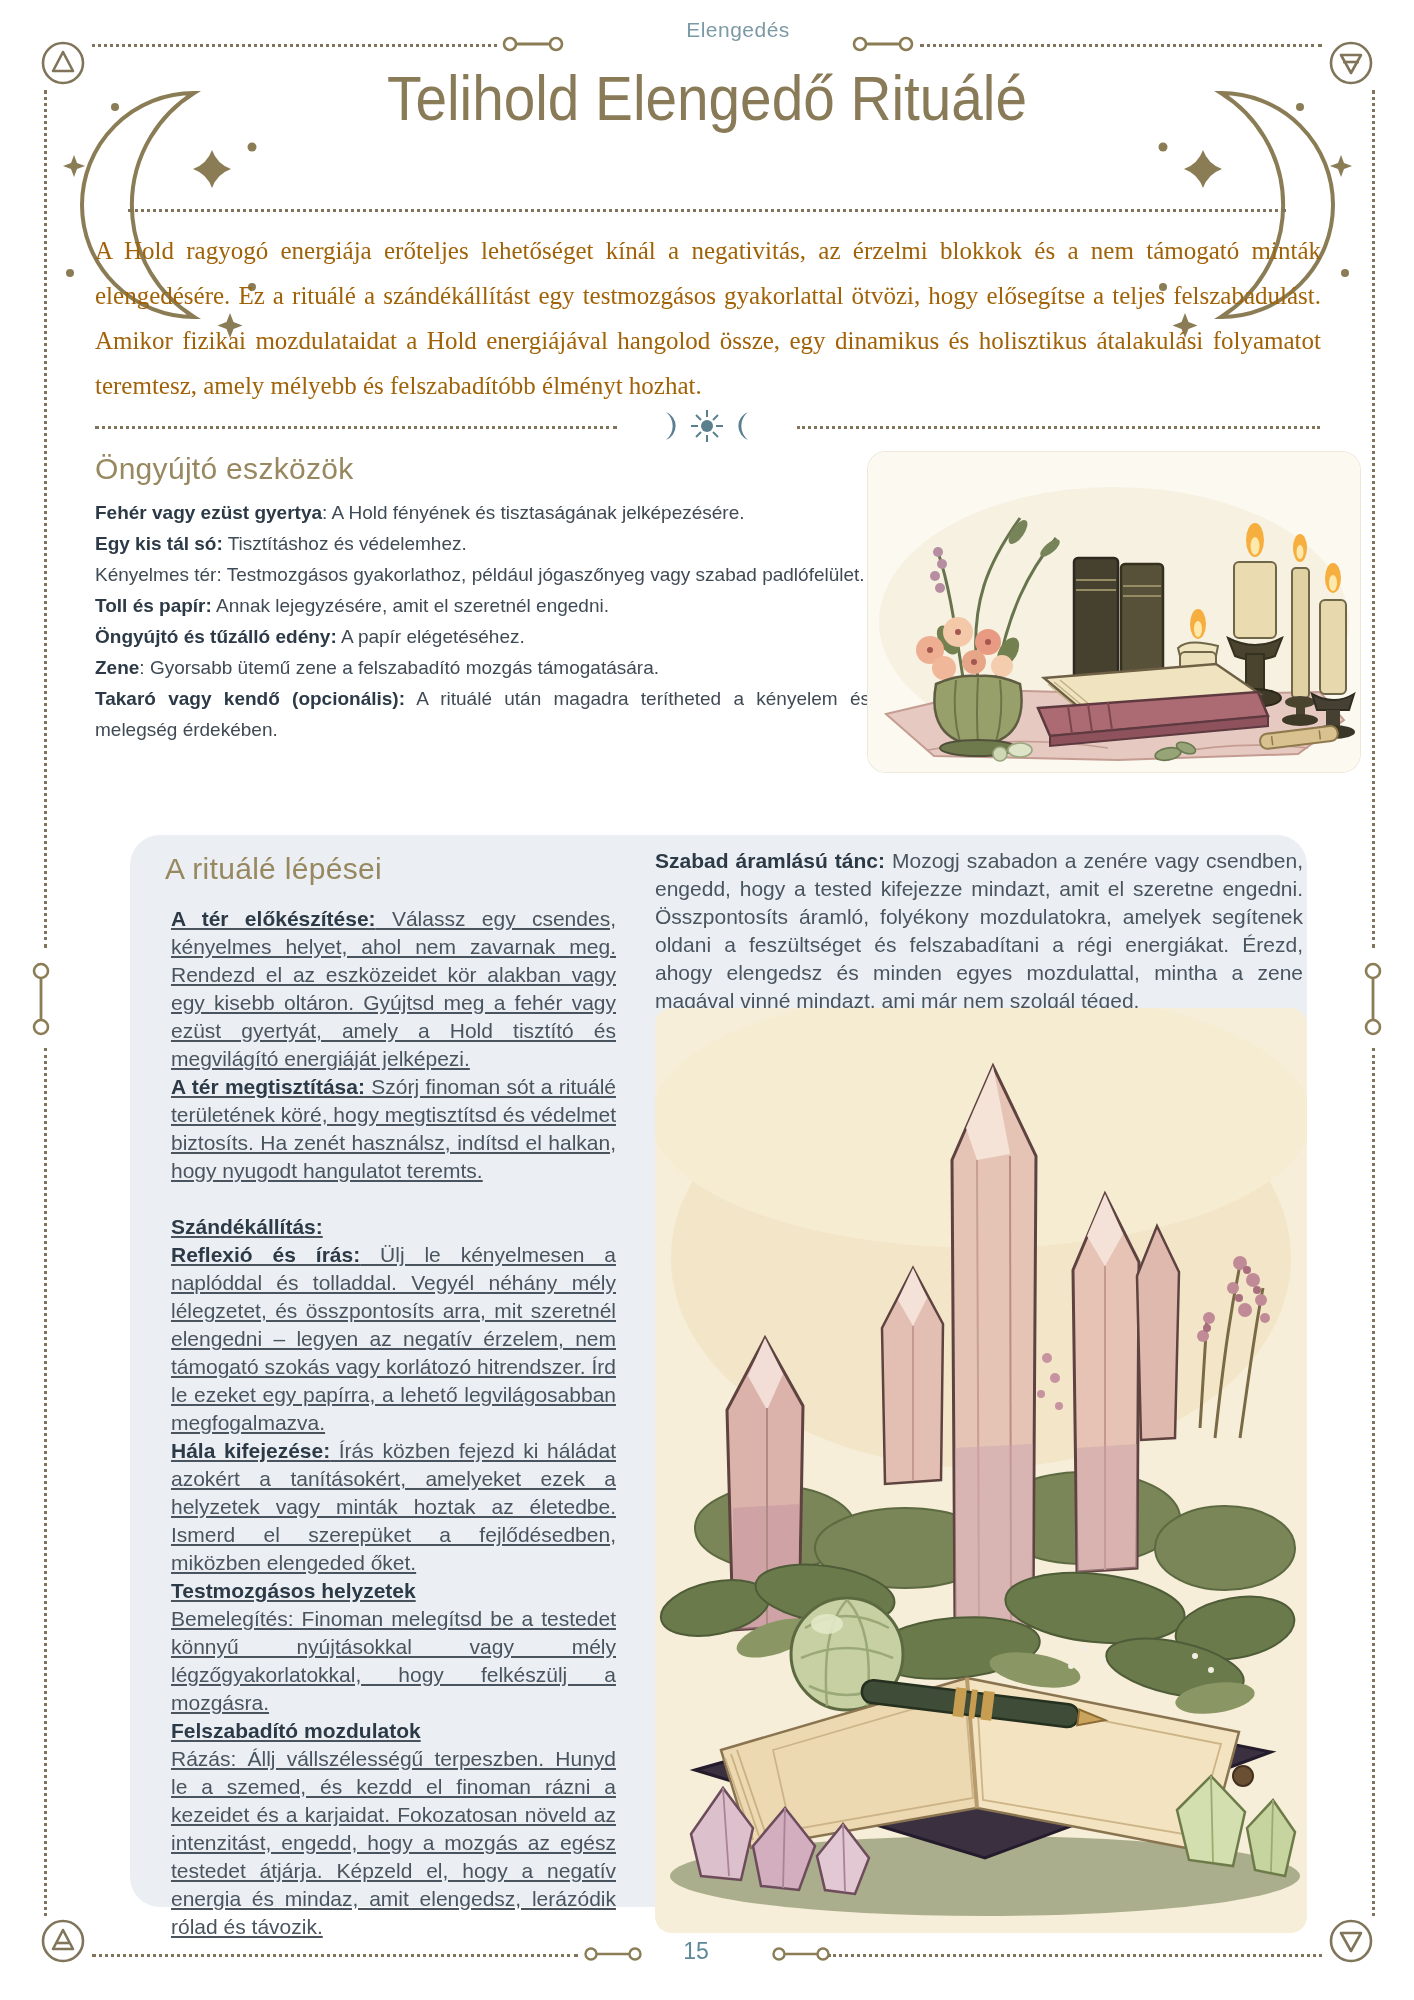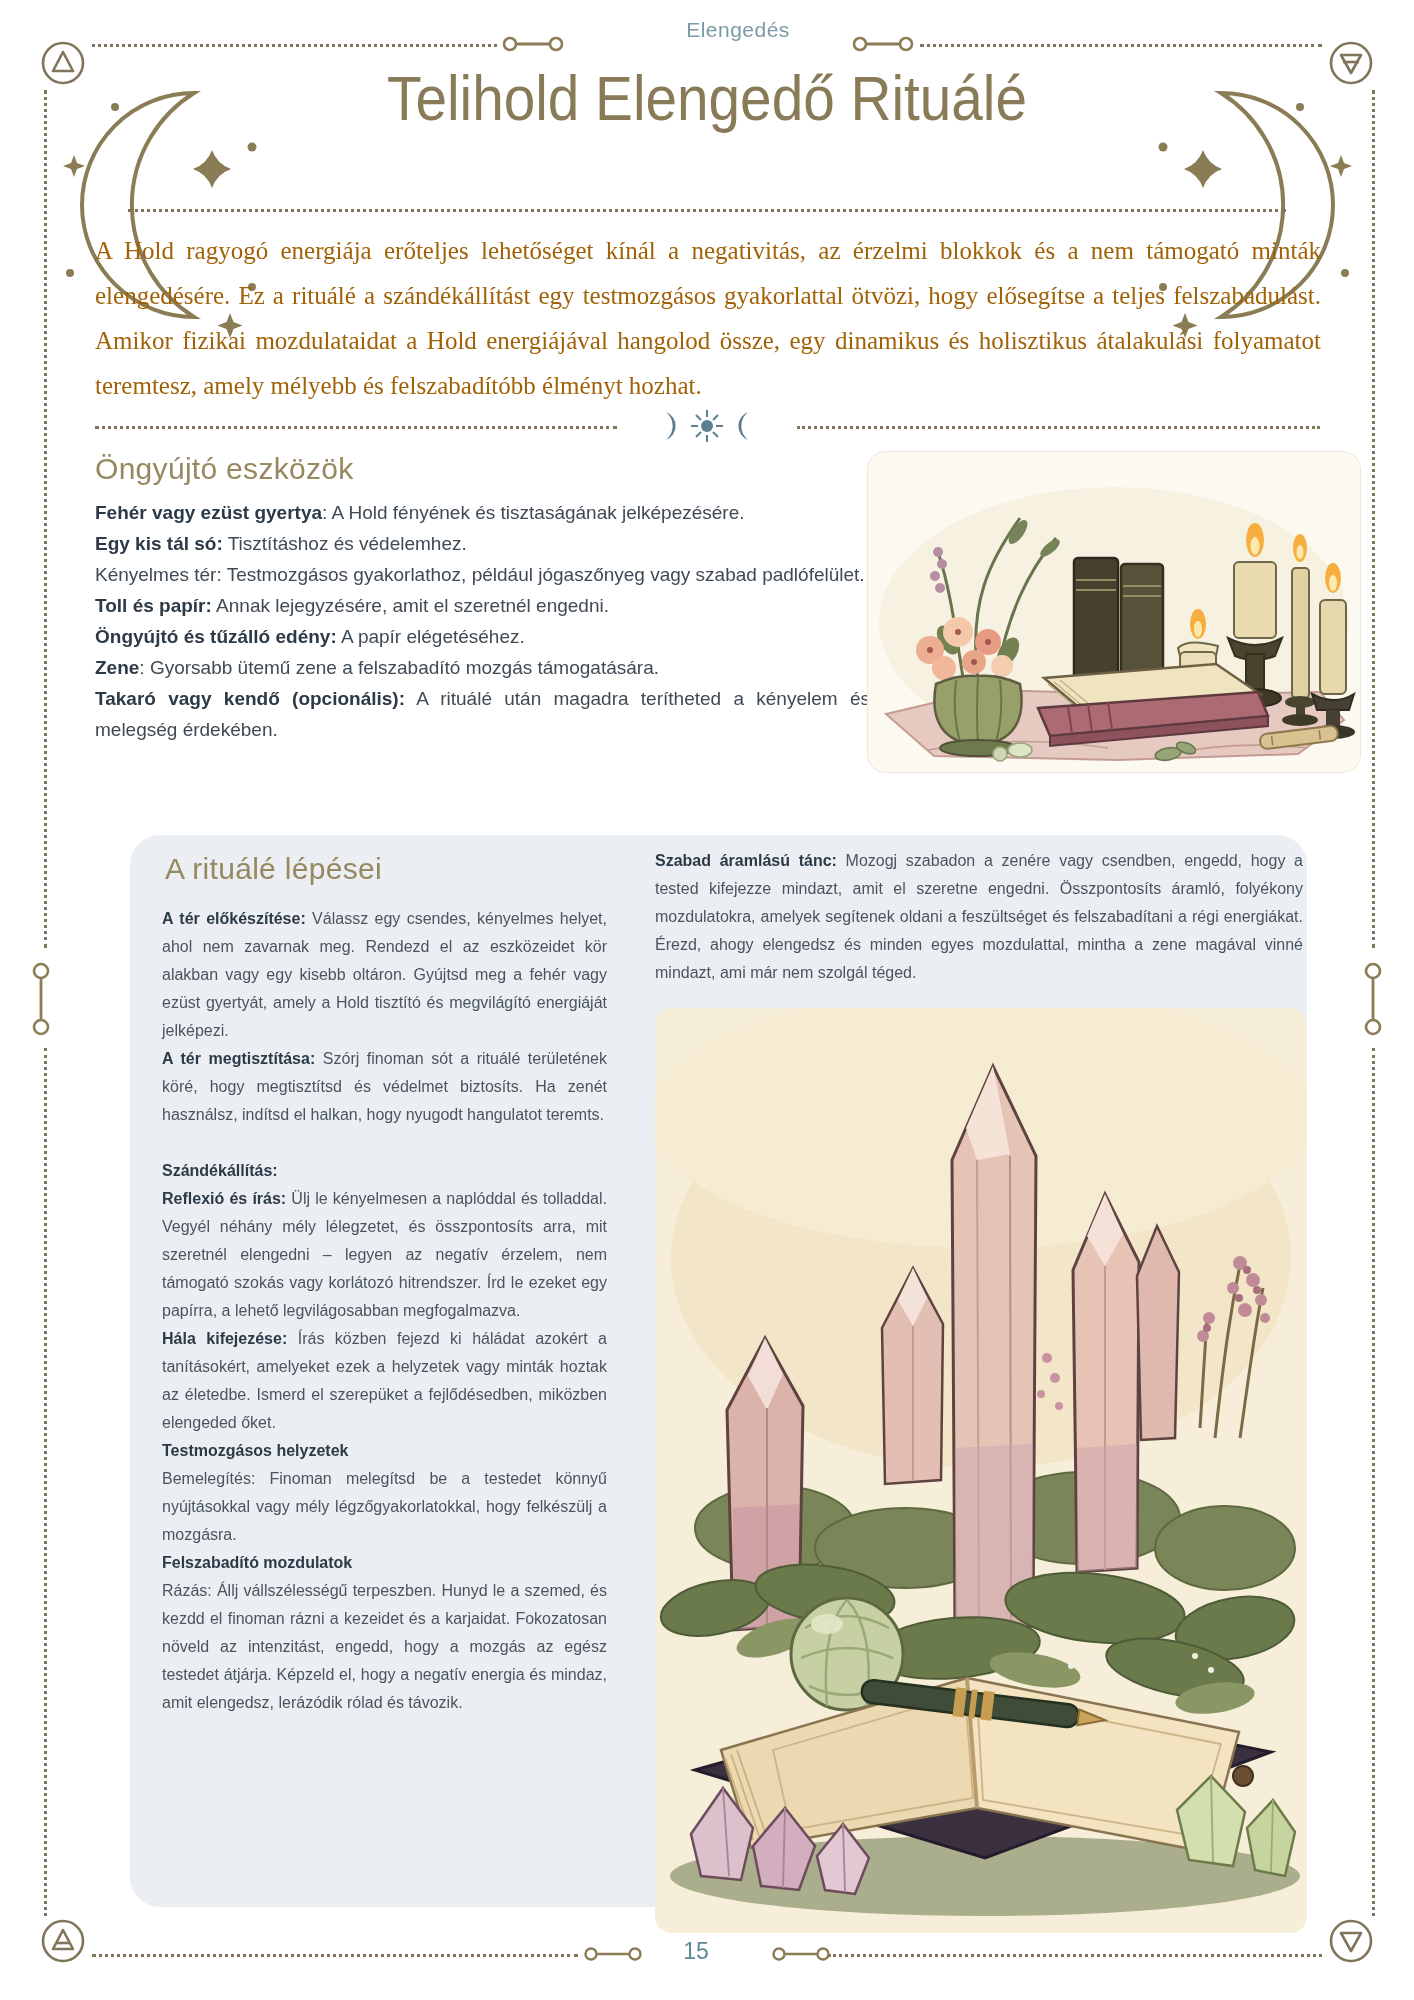--- a/index.html
+++ b/index.html
@@ -34,23 +34,23 @@
   .h-olive{position:absolute;font-size:30px;color:#97885f;font-weight:400;letter-spacing:.3px;}
   .tools-list{position:absolute;top:497px;left:95px;width:775px;}
   .tools-list p{margin:0;font-size:19px;line-height:31px;color:#3f4a55;text-align:justify;}
   .tools-list b, .col b{color:#2c3a47;font-weight:700;}
   .tools-card{position:absolute;top:452px;left:868px;width:492px;height:320px;
               border-radius:18px;box-shadow:0 0 0 1px #eee8da;overflow:hidden;}
   
   .panel{position:absolute;top:835px;left:130px;width:1177px;height:1072px;
          background:#ebeff3;border-radius:30px;}
   .steps-heading{top:852px;left:165px;}
-  .col{position:absolute;font-size:16px;line-height:28px;color:#4a545e;text-align:justify;}
+  .col{position:absolute;font-size:21px;line-height:28px;color:#4a545e;text-align:justify;}
   .col p{margin:0;}
-  .col-left{top:905px;left:162px;width:445px;}
+  .col-left{top:905px;left:171px;width:445px;text-decoration:underline;}
   .col-right{top:847px;left:655px;width:648px;}
   .p-gap{margin-top:28px !important;}
   .crystal-card{position:absolute;top:1008px;left:655px;width:652px;height:925px;
                 border-radius:16px;overflow:hidden;}
   svg{display:block;}
 </style>
 </head>
 <body>
 
 <div class="page">

